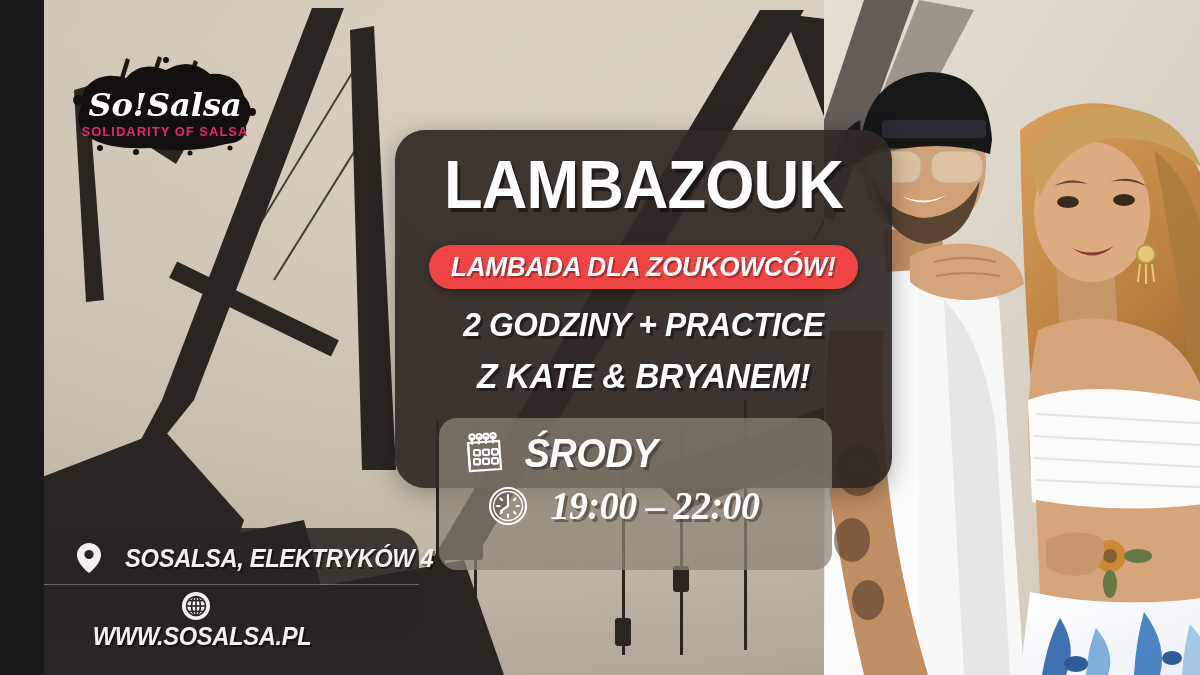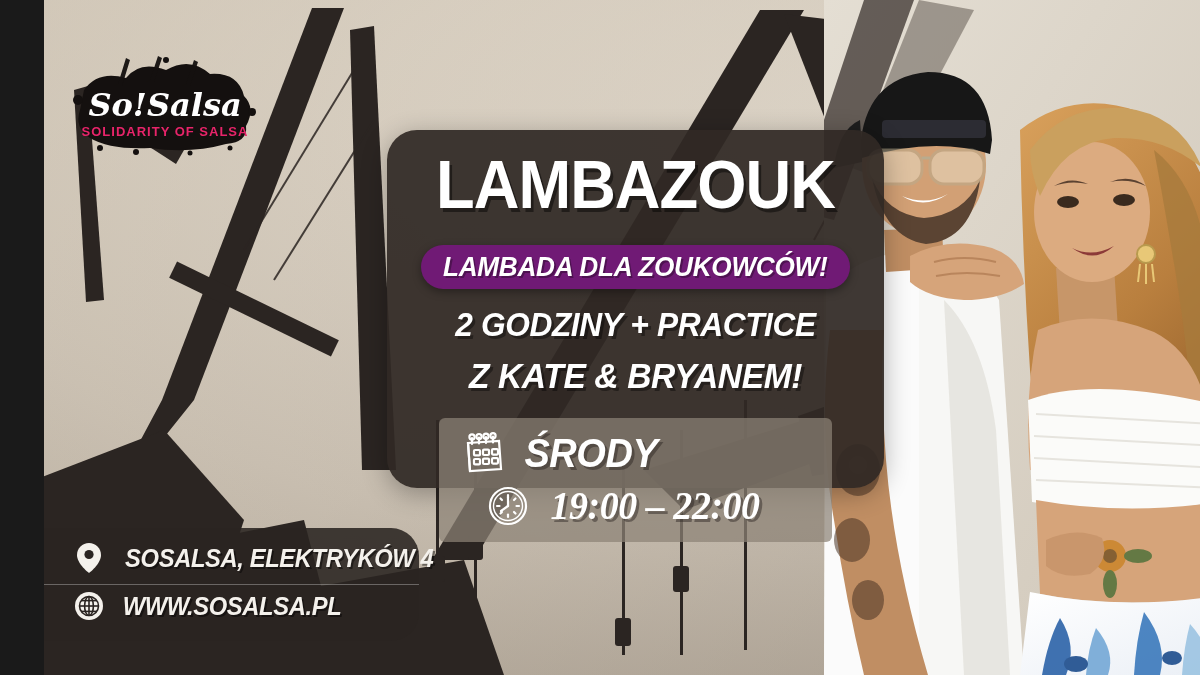--- a/index.html
+++ b/index.html
@@ -54,21 +54,21 @@
     left: 26px;
     top: 56px;
     width: 190px;
     height: 100px;
   }
   .logo svg { display:block; width:100%; height:100%; }
 
   
   .main-panel {
     position: absolute;
-    left: 343px;
+    left: 351px;
     top: 130px;
     width: 497px;
     height: 358px;
     background: rgba(48,41,37,0.93);
     border-radius: 30px;
     box-shadow: 0 6px 26px rgba(0,0,0,0.30);
   }
   .headline {
     position: absolute;
     left: 0; right: 0;
@@ -82,21 +82,21 @@
     color: #ffffff;
     transform: scaleX(0.93);
     text-shadow: 3px 4px 0 rgba(0,0,0,0.45);
   }
   .pill {
     position: absolute;
     left: 34px;
     top: 115px;
     width: 429px;
     height: 44px;
-    background: #701a75;
+    background: #ef4444;
     border-radius: 22px;
     display: flex;
     align-items: center;
     justify-content: center;
     box-shadow: 0 3px 8px rgba(0,0,0,0.35);
   }
   .pill-text {
     font-weight: bold;
     font-style: italic;
     font-size: 27px;
@@ -121,23 +121,23 @@
   }
   .sub-1 { top: 176px; }
   .sub-2 { top: 226px; font-size: 35px; }
 
   
   .schedule-panel {
     position: absolute;
     left: 395px;
     top: 418px;
     width: 393px;
-    height: 124px;
+    height: 152px;
     background: rgba(140,130,118,0.72);
-    border-radius: 6px;
+    border-radius: 18px;
   }
   .sched-row {
     position: absolute;
     display: flex;
     align-items: center;
   }
   .sched-row-1 { left: 22px; top: 12px; }
   .sched-row-2 { left: 46px; top: 64px; font-family: Liberation Serif, serif; }
   .sched-icon {
     width: 46px;
@@ -166,21 +166,21 @@
     height: 113px;
     background: rgba(42,36,33,0.88);
     border-radius: 28px;
   }
   .foot-row {
     position: absolute;
     display: flex;
     align-items: center;
   }
   .foot-row-1 { left: 70px; top: 14px; text-align: center; }
-  .foot-row-2 { left: 70px; top: 62px; }
+  .foot-row-2 { left: 70px; top: 62px; flex-direction: column; }
   .foot-icon {
     width: 30px;
     height: 32px;
     flex: 0 0 30px;
   }
   .foot-icon svg { display:block; width:100%; height:100%; }
   .foot-text {
     margin-left: 13px;
     font-weight: bold;
     font-style: italic;

